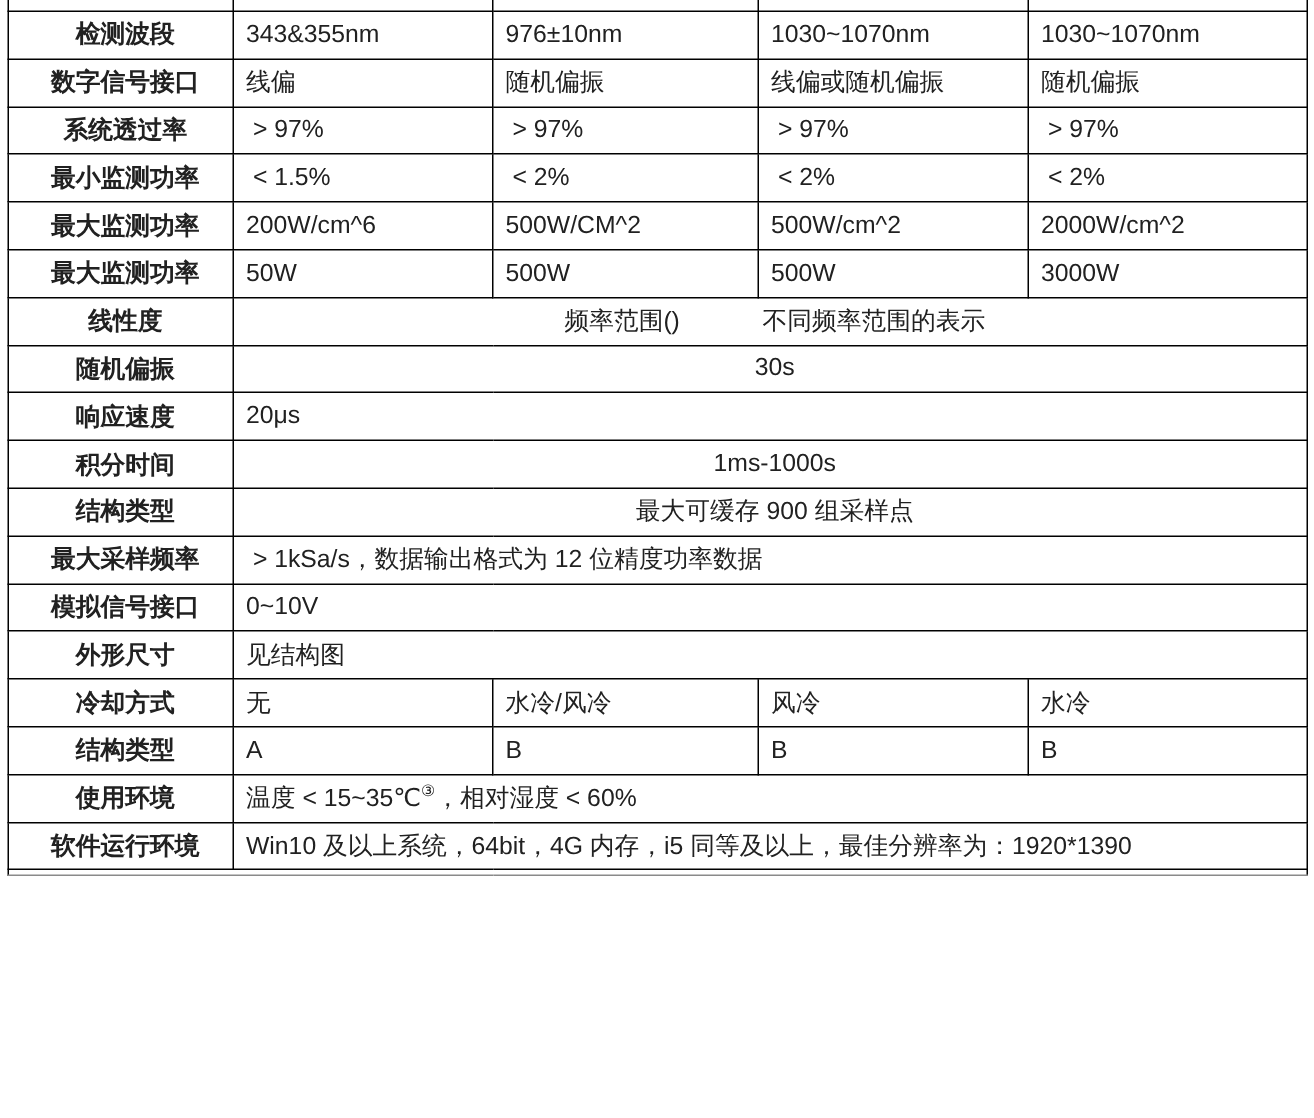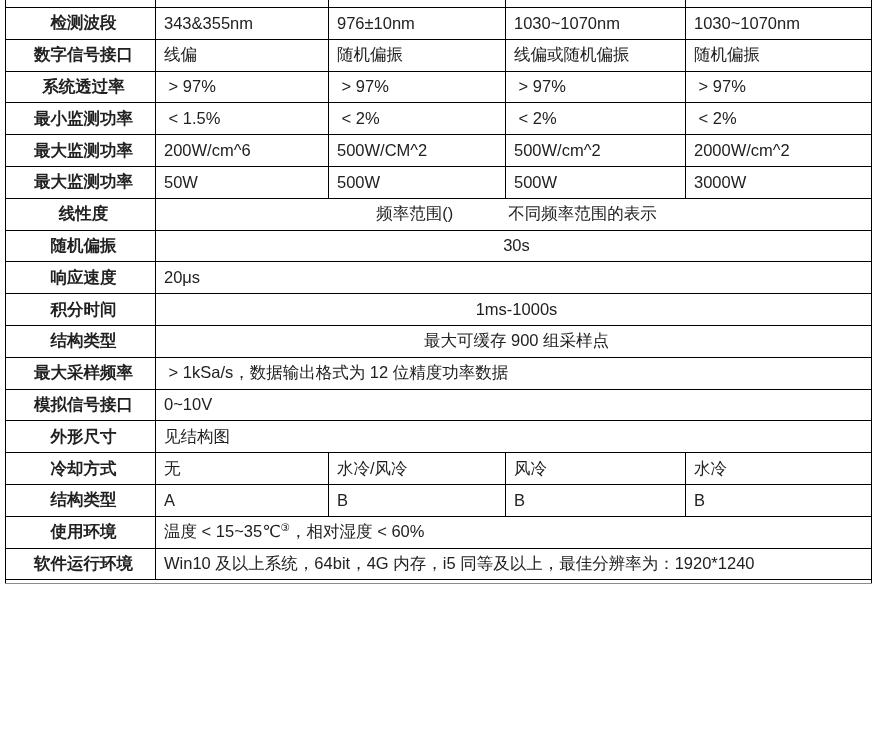--- a/index.html
+++ b/index.html
@@ -157,20 +157,20 @@
     <td>B</td>
   </tr>
 
   <tr>
     <td class="lab">使用环境</td>
     <td colspan="4"><span>温度 &lt; 15~35℃</span><sup class="note">③</sup><span>，相对湿度 &lt; 60%</span></td>
   </tr>
 
   <tr>
     <td class="lab">软件运行环境</td>
-    <td colspan="4">Win10 及以上系统，64bit，4G 内存，i5 同等及以上，最佳分辨率为：1920*1240</td>
+    <td colspan="4">Win10 及以上系统，64bit，4G 内存，i5 同等及以上，最佳分辨率为：1920*1390</td>
   </tr>
 
   <tr class="sliver-bottom">
     <td colspan="5"></td>
   </tr>
 </tbody>
   </table>
 
 </body></html>

